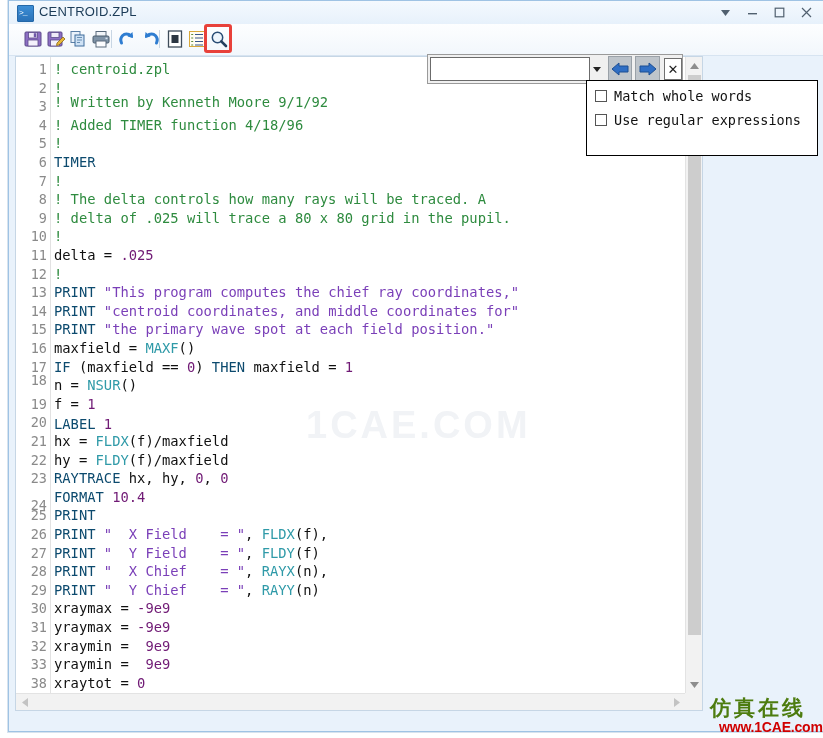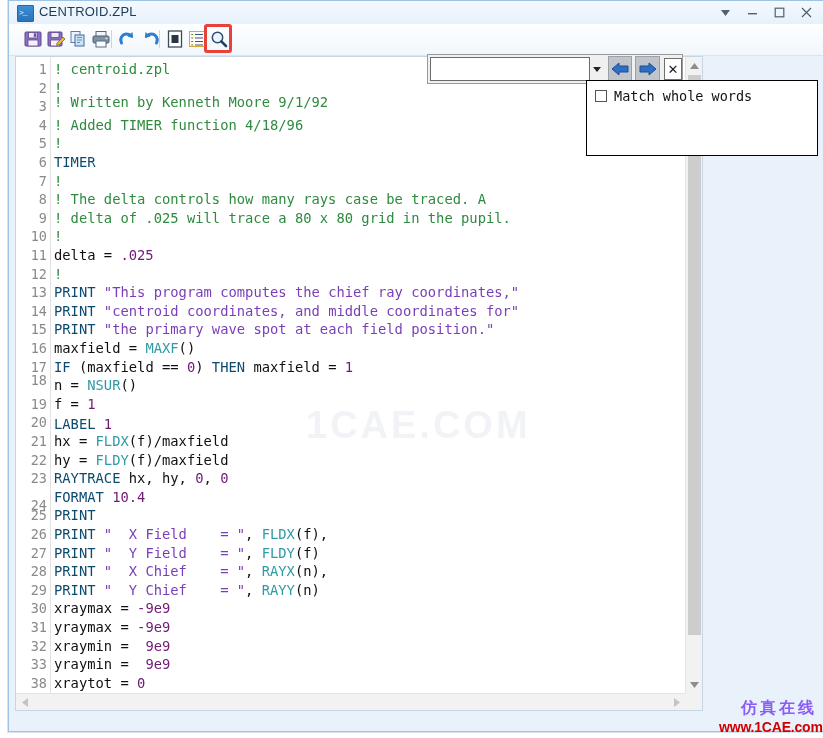--- a/index.html
+++ b/index.html
@@ -99,22 +99,22 @@
            background:#ffffff;border:1px solid #000;box-sizing:border-box;
            padding:3px 0 0 8px;}
   .opt{display:flex;align-items:center;height:24px;}
   .opt .box{width:12px;height:12px;border:1px solid #555;background:#fff;
             box-sizing:border-box;margin-right:7px;flex:0 0 auto;}
   .opt .lbl{font-family:"DejaVu Sans Mono","Liberation Mono",monospace;
             font-size:13.5px;color:#111;}
 
   
   .wm{position:absolute;right:6px;bottom:3px;text-align:center;width:118px;}
-  .wm-cn{font-family:"DejaVu Sans","Liberation Sans",sans-serif;font-size:16px;
-         color:#8b5cf6;letter-spacing:3px;font-weight:bold;line-height:22px;text-align:right;}
+  .wm-cn{font-family:"DejaVu Sans","Liberation Sans",sans-serif;font-size:21px;
+         color:#4d7c0f;letter-spacing:3px;font-weight:bold;line-height:22px;}
   .wm-en{font-family:"Liberation Sans",sans-serif;font-size:14px;font-weight:bold;
          color:#d00000;line-height:16px;letter-spacing:-.2px;margin-left:20px;}
 </style>
 </head>
 <body>
 
 <div class="window">
 
   <div class="titlebar">
     <div class="title-icon"></div>
@@ -265,21 +265,21 @@
         </div>
       <div class="wm-code">1CAE.COM</div>
       <div id="codehost">
           <div class="codeline" style="top: 3px;"><span class="c-com">! centroid.zpl</span></div>
           <div class="codeline" style="top: 21.6px;"><span class="c-com">!</span></div>
           <div class="codeline" style="top: 36px;"><span class="c-com">! Written by Kenneth Moore 9/1/92</span></div>
           <div class="codeline" style="top: 58.8px;"><span class="c-com">! Added TIMER function 4/18/96</span></div>
           <div class="codeline" style="top: 77.4px;"><span class="c-com">!</span></div>
           <div class="codeline" style="top: 96px;"><span class="c-kw">TIMER</span></div>
           <div class="codeline" style="top: 114.6px;"><span class="c-com">!</span></div>
-          <div class="codeline" style="top: 133.2px;"><span class="c-com">! The delta controls how many rays case be traced. A</span></div>
+          <div class="codeline" style="top: 133.2px;"><span class="c-com">! The delta controls how many rays will be traced. A</span></div>
           <div class="codeline" style="top: 151.8px;"><span class="c-com">! delta of .025 will trace a 80 x 80 grid in the pupil.</span></div>
           <div class="codeline" style="top: 170.4px;"><span class="c-com">!</span></div>
           <div class="codeline" style="top: 189px;"><span class="c-plain">delta = </span><span class="c-num">.025</span></div>
           <div class="codeline" style="top: 207.6px;"><span class="c-com">!</span></div>
           <div class="codeline" style="top: 226.2px;"><span class="c-kw">PRINT</span><span class="c-plain"> </span><span class="c-str">"This program computes the chief ray coordinates,"</span></div>
           <div class="codeline" style="top: 244.8px;"><span class="c-kw">PRINT</span><span class="c-plain"> </span><span class="c-str">"centroid coordinates, and middle coordinates for"</span></div>
           <div class="codeline" style="top: 263.4px;"><span class="c-kw">PRINT</span><span class="c-plain"> </span><span class="c-str">"the primary wave spot at each field position."</span></div>
           <div class="codeline" style="top: 282px;"><span class="c-plain">maxfield = </span><span class="c-fn">MAXF</span><span class="c-plain">()</span></div>
           <div class="codeline" style="top: 300.6px;"><span class="c-kw">IF</span><span class="c-plain"> (maxfield == </span><span class="c-num">0</span><span class="c-plain">) </span><span class="c-kw">THEN</span><span class="c-plain"> maxfield = </span><span class="c-num">1</span></div>
           <div class="codeline" style="top: 319.2px;"><span class="c-plain">n = </span><span class="c-fn">NSUR</span><span class="c-plain">()</span></div>
@@ -351,18 +351,22 @@
     </svg>
   </div>
   <div class="find-close">✕</div>
 </div>
 
 <div class="options">
   <div class="opt">
     <span class="box"></span>
     <span class="lbl">Match whole words</span>
   </div>
+  <div class="opt">
+    <span class="box"></span>
+    <span class="lbl">Use regular expressions</span>
+  </div>
 </div>
 
 <div class="wm">
   <div class="wm-cn">仿真在线</div>
   <div class="wm-en">www.1CAE.com</div>
 </div>
 
 </body></html>

